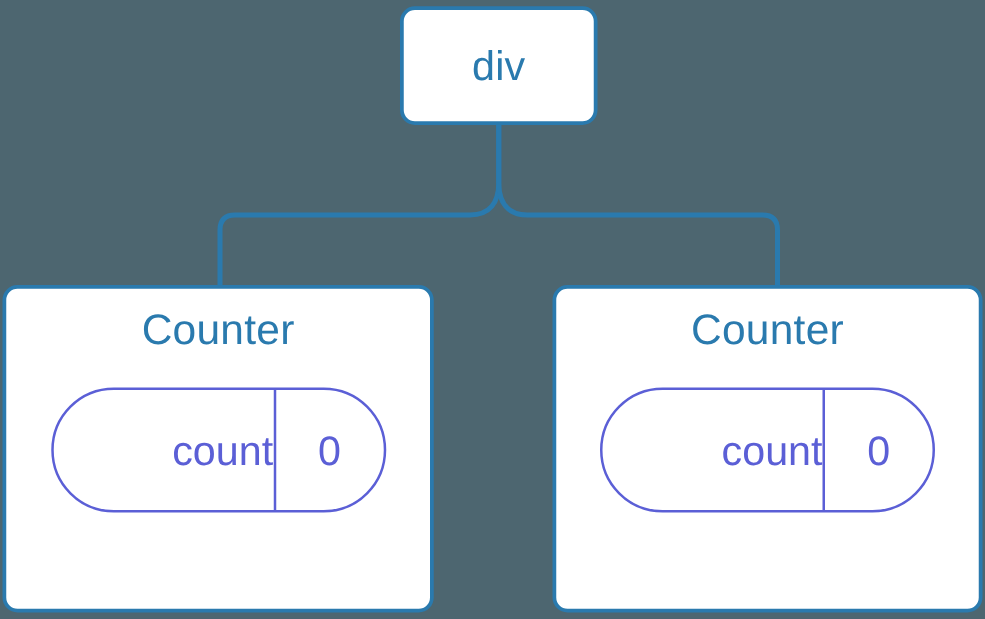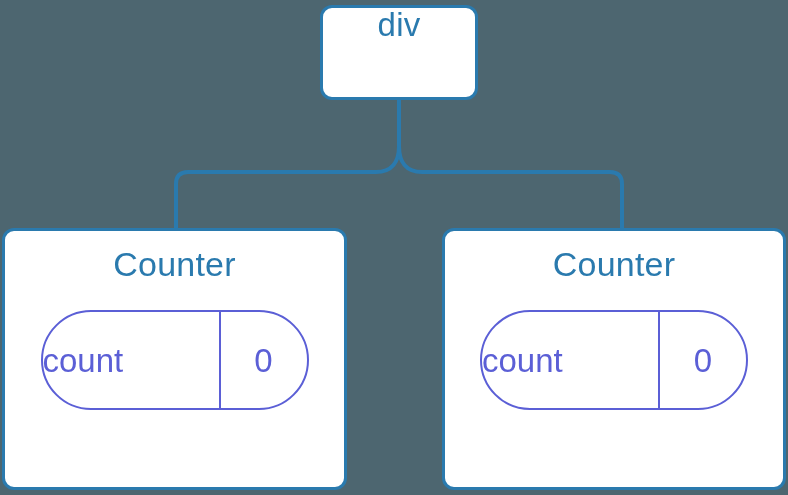--- a/index.html
+++ b/index.html
@@ -37,20 +37,21 @@
     border-radius: 12px;
   }
 
   
   #node-root {
     left: 320px;
     top: 5px;
     width: 158px;
     height: 95px;
     display: flex;
+    align-items: center;
     justify-content: center;
   }
   .root-label {
     color: #2a7aae;
     font-size: 33px;
     line-height: 1;
     letter-spacing: 0.2px;
   }
 
   
@@ -88,21 +89,21 @@
     height: 100px;
     border: 2px solid #5b5fd6;
     border-radius: 50px;
     display: flex;
     align-items: stretch;
   }
   .pill-key {
     flex: 0 0 176px;
     display: flex;
     align-items: center;
-    justify-content: flex-start;
+    justify-content: flex-end;
     border-right: 2px solid #5b5fd6;
   }
   .pill-val {
     flex: 1 1 auto;
     display: flex;
     align-items: center;
     justify-content: center;
   }
   .pill-key span,
   .pill-val span {

